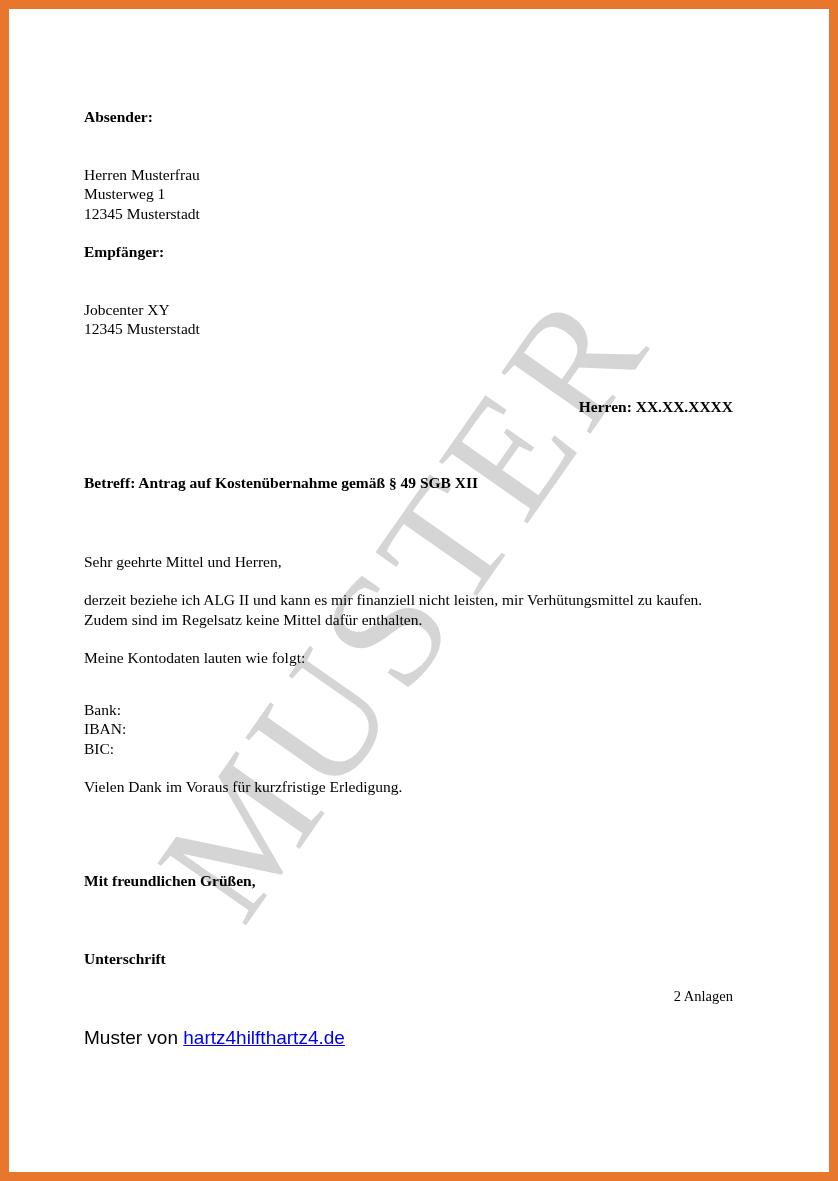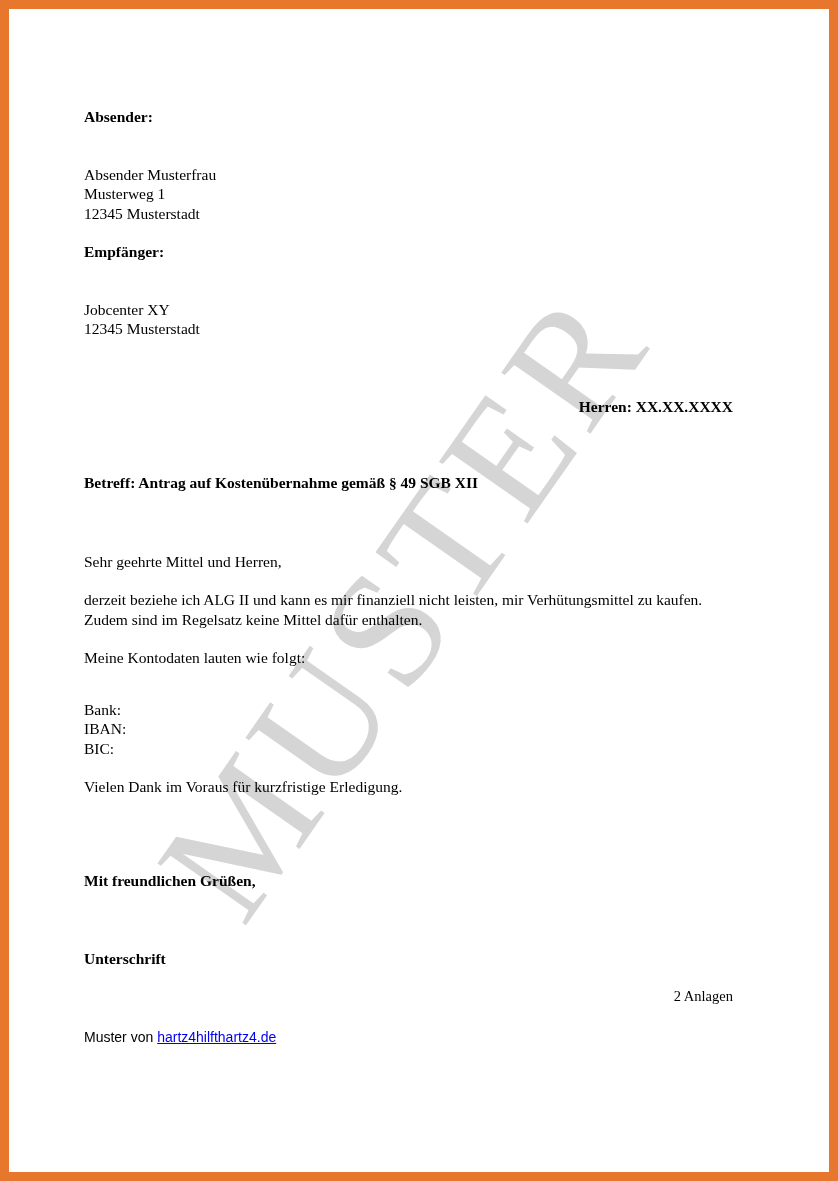--- a/index.html
+++ b/index.html
@@ -59,40 +59,40 @@
   .salutation { margin-top: 59px; }
   .para { margin-top: 19px; }
   .bank-block { margin-top: 32px; }
   .thanks { margin-top: 19px; }
   .closing { margin-top: 74px; font-weight: bold; }
   .signature { margin-top: 59px; font-weight: bold; }
   .attachments { margin-top: 18px; font-size: 14.5px; text-align: right; }
   .footer {
     margin-top: 22px;
     font-family: "Liberation Sans", "DejaVu Sans", sans-serif;
-    font-size: 14px;
+    font-size: 19px;
   }
   .footer a {
     color: #0000ee;
     text-decoration: underline;
   }
 </style>
 </head>
 <body>
 
 <div class="page">
 
   <div class="watermark">MUSTER</div>
 
   <div class="content">
 
     <p class="bold sender-label">Absender:</p>
 
     <div class="addr-block">
-      <p>Absender Musterfrau</p>
+      <p>Herren Musterfrau</p>
       <p>Musterweg 1</p>
       <p>12345 Musterstadt</p>
     </div>
 
     <p class="bold recipient-label">Empfänger:</p>
 
     <div class="addr-block">
       <p>Jobcenter XY</p>
       <p>12345 Musterstadt</p>
     </div>

